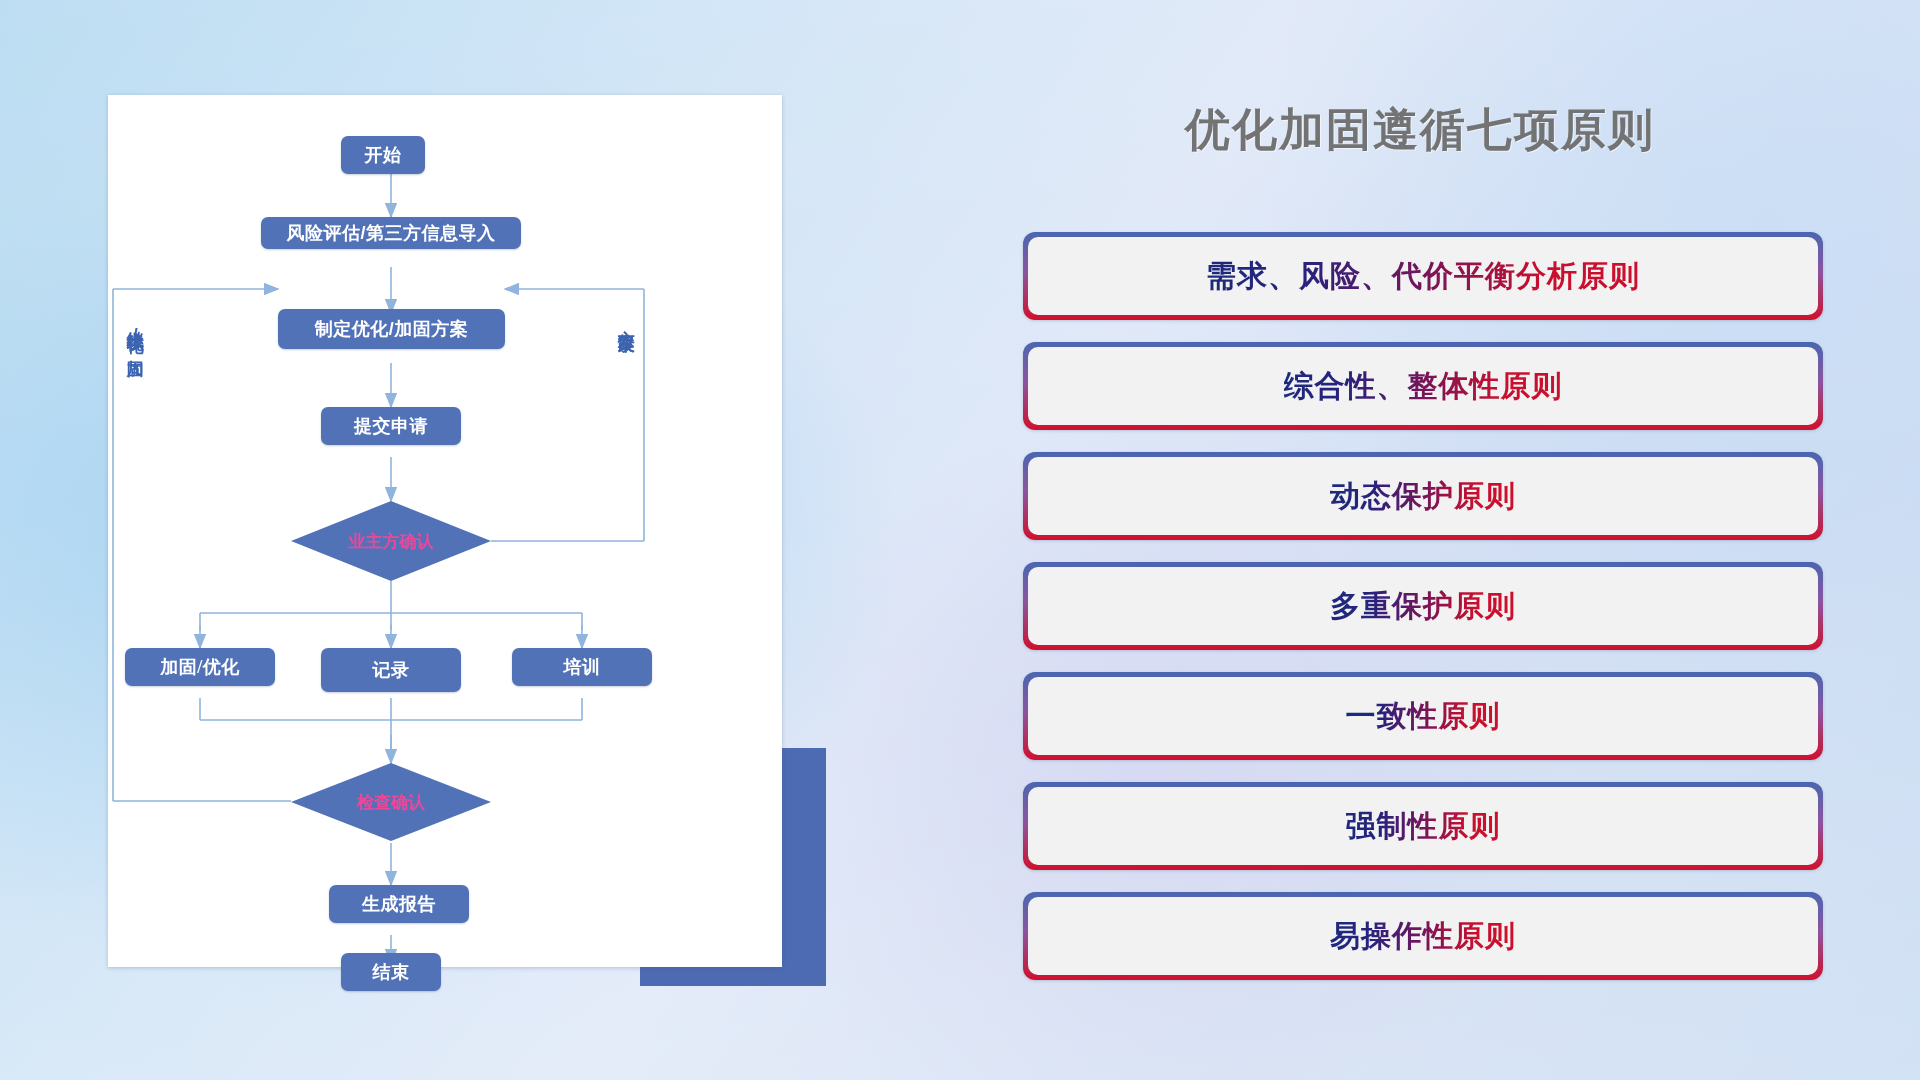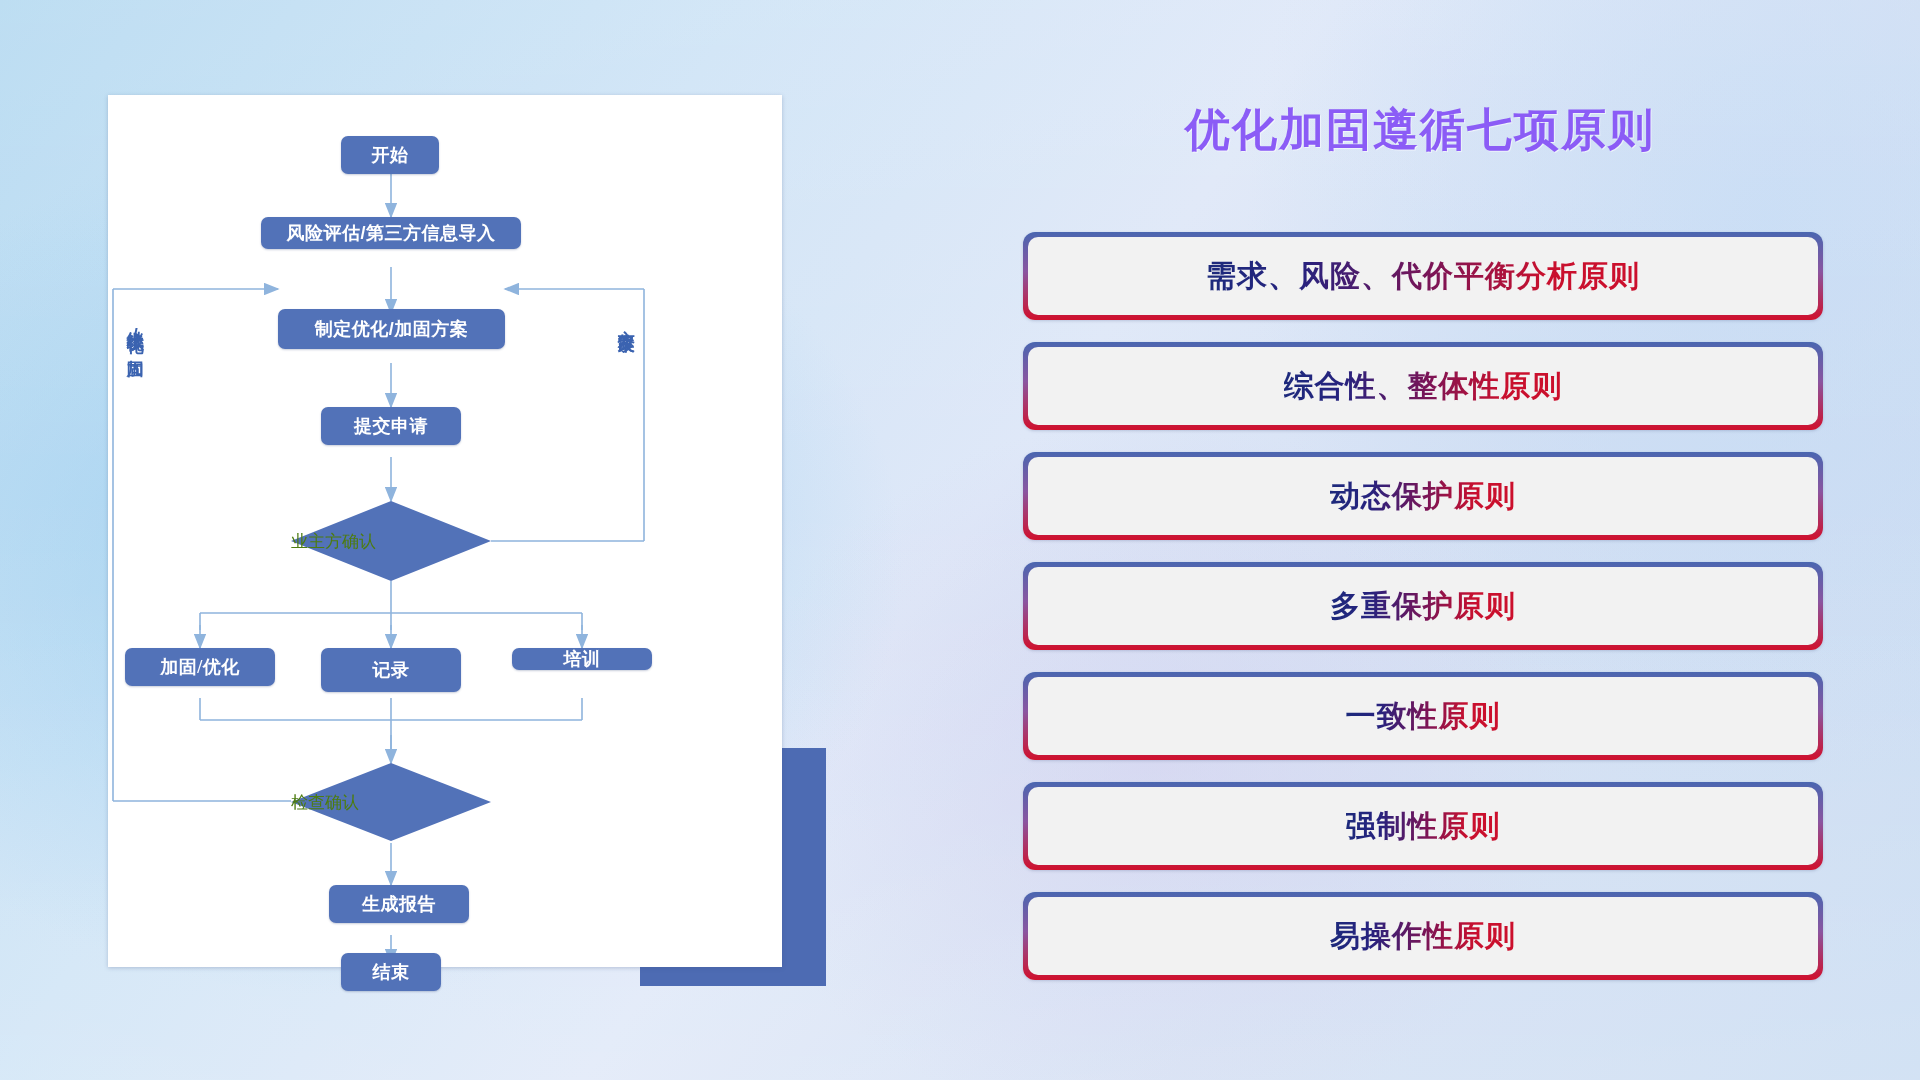--- a/index.html
+++ b/index.html
@@ -21,32 +21,32 @@
   .accent-shape{position:absolute;left:640px;top:748px;width:186px;height:238px;background:#4d6bb3;}
   .flow-panel{position:absolute;left:108px;top:95px;width:674px;height:872px;background:#ffffff;
     box-shadow:0 1px 4px rgba(60,80,130,0.28);}
   .flow-canvas{position:absolute;inset:0;}
   .flow-canvas svg{position:absolute;left:0;top:0;}
 
   .node{position:absolute;background:#5272b8;color:#fff;border-radius:7px;
     display:flex;align-items:center;justify-content:center;
     font-size:18px;font-weight:bold;letter-spacing:0.5px;white-space:nowrap;
     box-shadow:0 1px 2px rgba(40,60,110,0.25);}
-  .diamond{position:absolute;color:#4d7c0f;font-size:17px;font-weight:normal;
-    display:flex;align-items:center;}
+  .diamond{position:absolute;color:#ec4899;font-size:17px;font-weight:bold;
+    display:flex;align-items:center;justify-content:center;}
   .diamond .dshape{position:absolute;inset:0;background:#5272b8;
     clip-path:polygon(50% 0%,100% 50%,50% 100%,0% 50%);}
   .diamond span{position:relative;z-index:2;}
 
   .vlabel{position:absolute;color:#3b63b0;font-size:17px;font-weight:bold;
     writing-mode:vertical-rl;text-orientation:upright;letter-spacing:2px;line-height:1.05;}
 
   
   .right-title{position:absolute;left:1020px;top:100px;width:800px;text-align:center;
-    font-size:45px;font-weight:bold;color:#8b5cf6;letter-spacing:2px;
+    font-size:45px;font-weight:bold;color:#737373;letter-spacing:2px;
     text-shadow:1px 1px 0 rgba(255,255,255,0.55);}
 
   .cards{position:absolute;left:1023px;top:232px;width:800px;}
   .card{position:relative;height:88px;margin-bottom:22px;border-radius:12px;
     background:linear-gradient(180deg,#4a66b0 0%,#8a55a0 45%,#d0102c 100%);
     padding:5px;
     box-shadow:0 1px 3px rgba(70,90,140,0.25);}
   .card-inner{width:100%;height:100%;border-radius:10px;background:#f2f2f2;
     display:flex;align-items:center;justify-content:center;}
   .card-text{font-size:30px;font-weight:bold;letter-spacing:1px;white-space:nowrap;
@@ -105,21 +105,21 @@
       </g>
 
       <g stroke="#8fb4dd" stroke-width="1.6" fill="none">
         <path d="M183,706 L5,706 M5,706 L5,194"></path>
       </g>
       <g stroke="#8fb4dd" stroke-width="1.6" fill="none" marker-end="url(#ah)">
         <path d="M5,194 L170,194"></path>
       </g>
     </svg>
 
-    <div class="node" style="left:233px;top:41px;width:98px;height:38px;">
+    <div class="node" style="left:233px;top:41px;width:84px;height:38px;">
       <span>开始</span>
     </div>
 
     <div class="node" style="left:153px;top:122px;width:260px;height:32px;">
       <span>风险评估/第三方信息导入</span>
     </div>
 
     <div class="node" style="left:170px;top:214px;width:227px;height:40px;">
       <span>制定优化/加固方案</span>
     </div>
@@ -134,21 +134,21 @@
     </div>
 
     <div class="node" style="left:17px;top:553px;width:150px;height:38px;font-family:Liberation Serif, serif;">
       <span>加固/优化</span>
     </div>
 
     <div class="node" style="left:213px;top:553px;width:140px;height:44px;">
       <span>记录</span>
     </div>
 
-    <div class="node" style="left:404px;top:553px;width:140px;height:22px;">
+    <div class="node" style="left:404px;top:553px;width:140px;height:38px;">
       <span>培训</span>
     </div>
 
     <div class="diamond" style="left:183px;top:668px;width:200px;height:78px;">
       <div class="dshape"></div>
       <span>检查确认</span>
     </div>
 
     <div class="node" style="left:221px;top:790px;width:140px;height:38px;">
       <span>生成报告</span>

